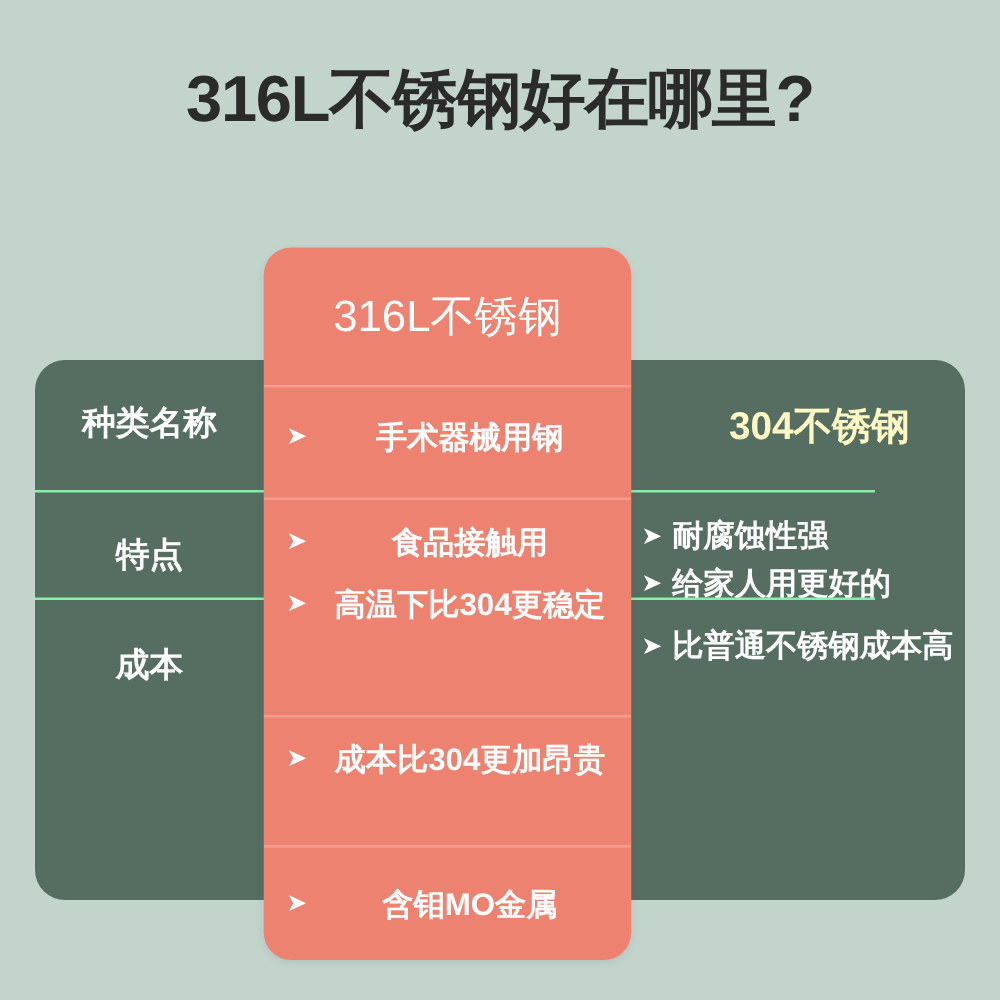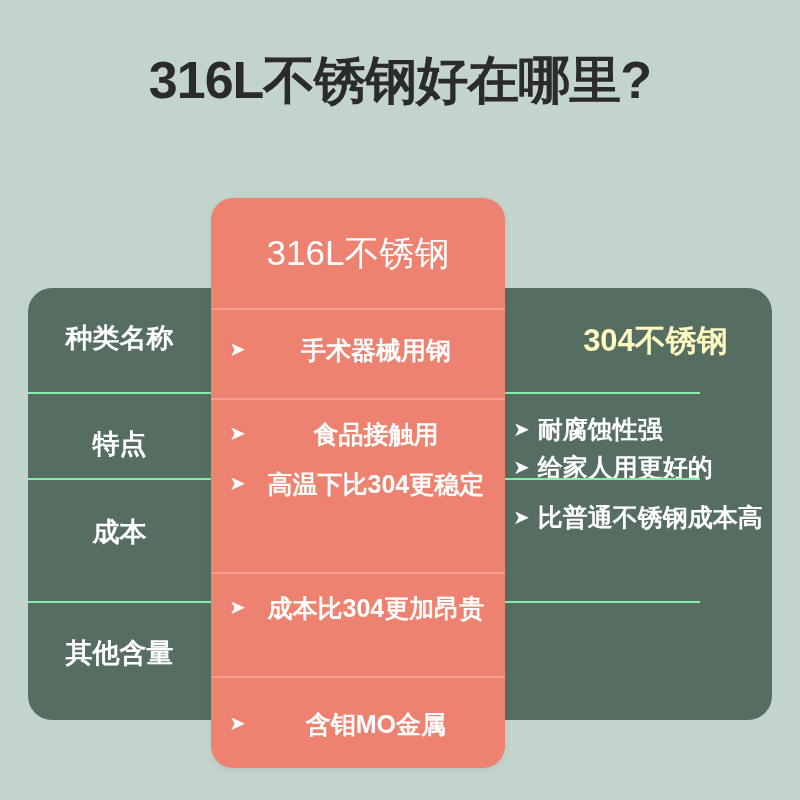--- a/index.html
+++ b/index.html
@@ -197,24 +197,20 @@
     <div class="green-row" style="top:190px;height:107px;">
       <div class="row-label" style="top:34px;">成本</div>
       <div class="right-cell" style="top:22px;">
         <div class="right-line">
           <span class="bullet">➤</span>
           <span class="bullet-text">比普通不锈钢成本高</span>
         </div>
       </div>
     </div>
 
-    <div class="green-row" style="top:313px;height:119px;">
-      <div class="row-label" style="top:32px;">其他含量</div>
-      <div class="right-cell" style="top:26px;"></div>
-    </div>
 
     <div style="position:absolute;left:477px;top:32px;width:301px;text-align:center;color:#fef9c3;font-size:31px;font-weight:bold;white-space:nowrap;">304不锈钢</div>
 
   </div>
 
   <div id="pink-card">
 
     <div id="pink-header">316L不锈钢</div>
 
     <div class="pink-cell" style="top:112px;height:88px;padding-top:24px;">

